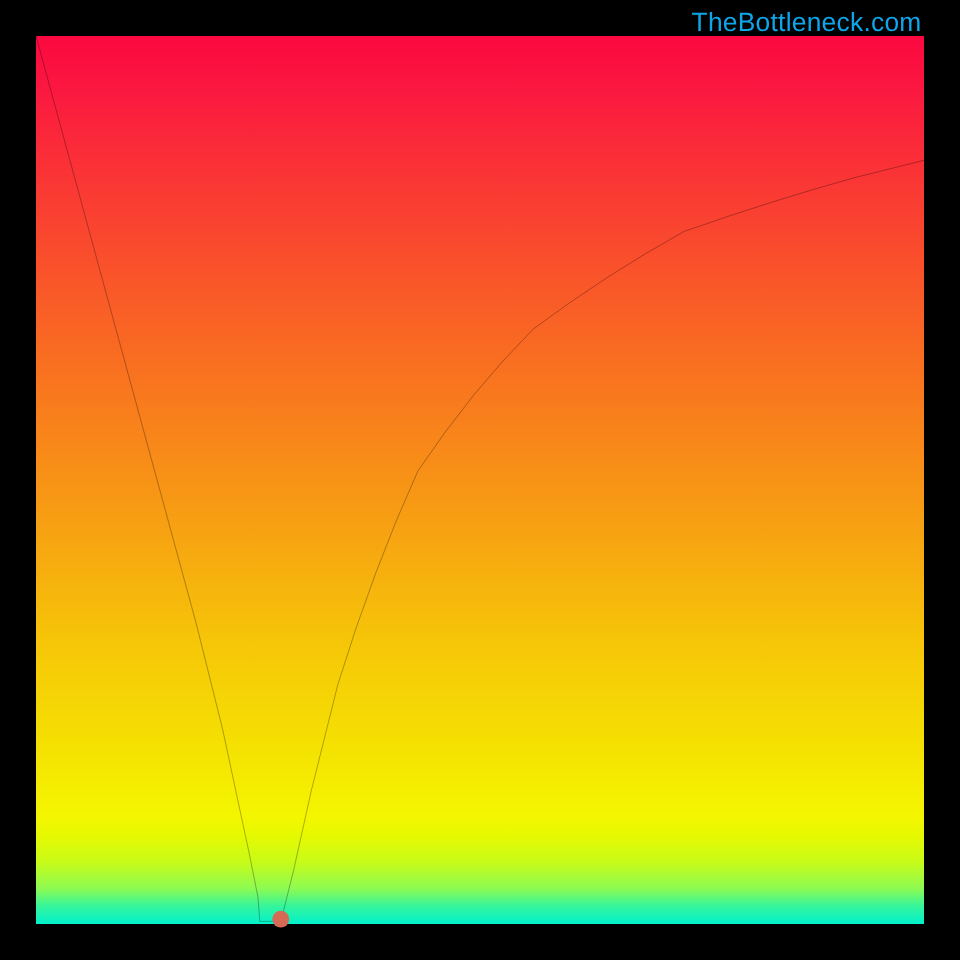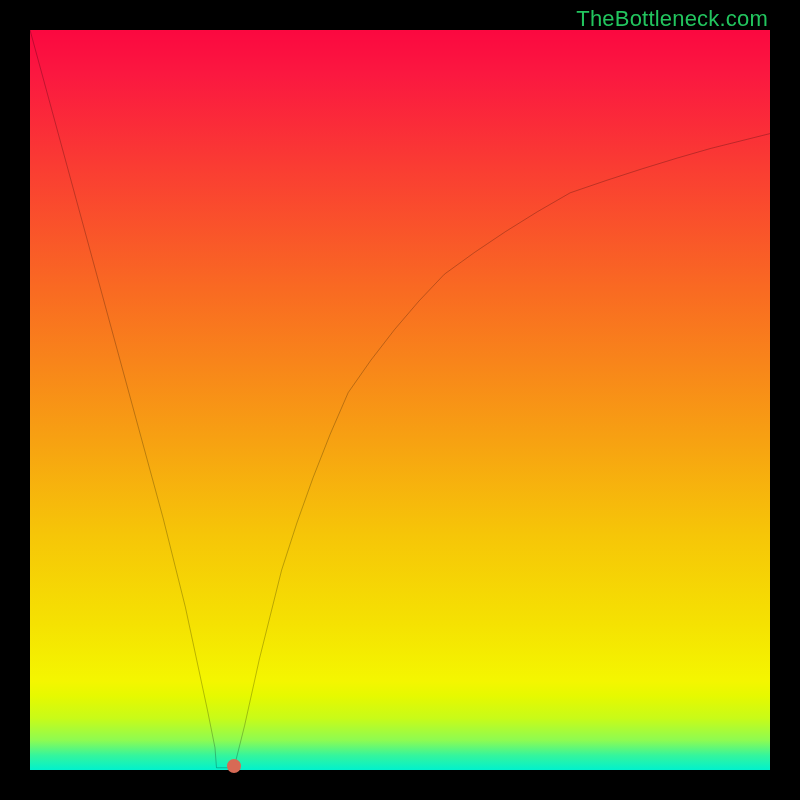--- a/index.html
+++ b/index.html
@@ -38,21 +38,21 @@
       #c8fb18 93%,
       #8dfb52 96%,
       #35f59c 98%,
       #01f1cd 100%
     );
   }
   .watermark {
     position: absolute;
     top: 6px;
     right: 32px;
-    color: #22c55e;
+    color: #0ea5e9;
     font-size: 22px;
     font-weight: 500;
     letter-spacing: 0.2px;
   }
   svg.curve {
     position: absolute;
     left: 0;
     top: 0;
     width: 740px;
     height: 740px;

